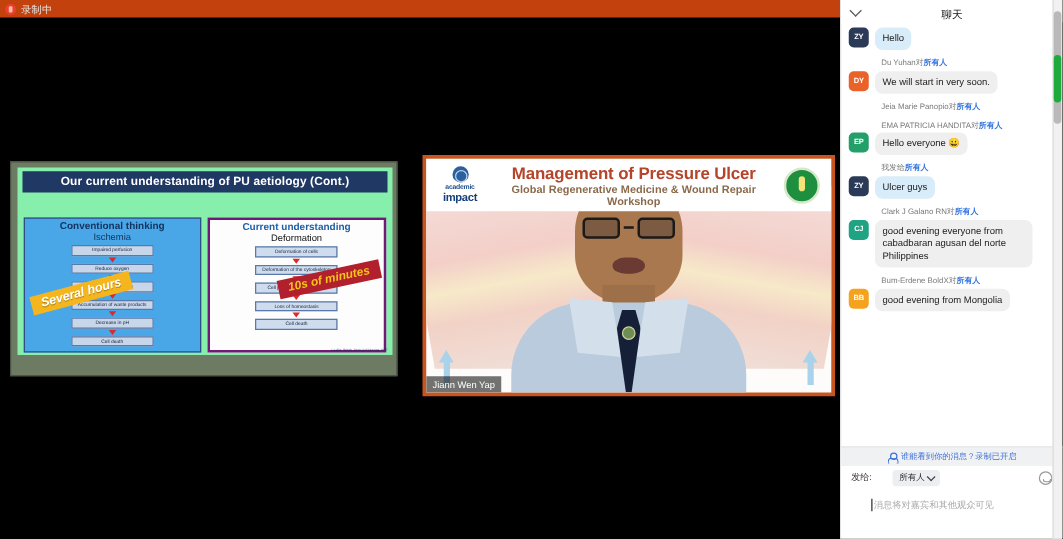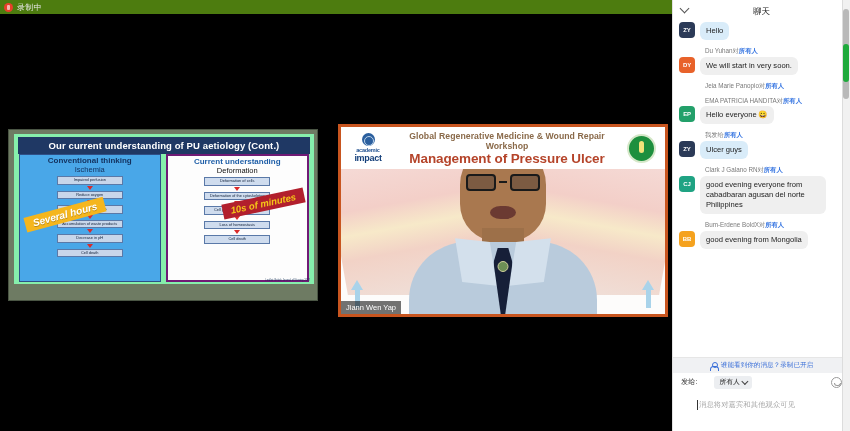--- a/index.html
+++ b/index.html
@@ -13,21 +13,21 @@
 
   
   #stage {
     position: absolute; left: 0; top: 0;
     width: 672px; height: 431px;
     background: #000;
   }
   #rec-bar {
     position: absolute; left: 0; top: 0;
     width: 672px; height: 14px;
-    background: #4d7c0f;
+    background: #c2410c;
     display: flex; align-items: center; gap: 4px;
     padding-left: 4px;
   }
   #rec-dot {
     width: 9px; height: 9px; border-radius: 50%;
     background: #e8402a;
     position: relative; flex: none;
   }
   #rec-dot::after {
     content: ""; position: absolute; left: 3px; top: 2px;
@@ -55,21 +55,21 @@
     margin: 3px 4px 0 4px;
     background: #1f3864;
     color: #fff;
     font-size: 9.5px; font-weight: bold;
     text-align: center;
     padding: 3px 0 3px 0;
     letter-spacing: .1px;
   }
   #slide-cols {
     flex: 1; display: flex; gap: 5px;
-    padding: 0 5px 2px 5px;
+    padding: 20px 5px 2px 5px;
     position: relative;
   }
   .col {
     flex: 1; position: relative;
     display: flex; flex-direction: column; align-items: center;
     padding-top: 2px;
   }
   .col.left  { border: 1px solid #2f4f86; background: #49a7e8; }
   .col.right { border: 2px solid #701a75; background: #fdfdfd; }
   .col-h1 {
@@ -457,22 +457,22 @@
           <div id="mouth"></div>
         </div>
 
         <div id="slide-hdr">
           <div id="un-logo">
             <div id="un-circle"></div>
             <div id="un-t1">academic</div>
             <div id="un-t2">impact</div>
           </div>
           <div id="hdr-text">
+            <div id="hdr-main">Management of Pressure Ulcer</div>
             <div id="hdr-sub">Global Regenerative Medicine &amp; Wound Repair Workshop</div>
-            <div id="hdr-main">Management of Pressure Ulcer</div>
           </div>
           <div id="grn-logo"></div>
         </div>
 
         <div id="name-tag">Jiann Wen Yap</div>
       </div>
     </div>
   </div>
 
   <div id="chat">

